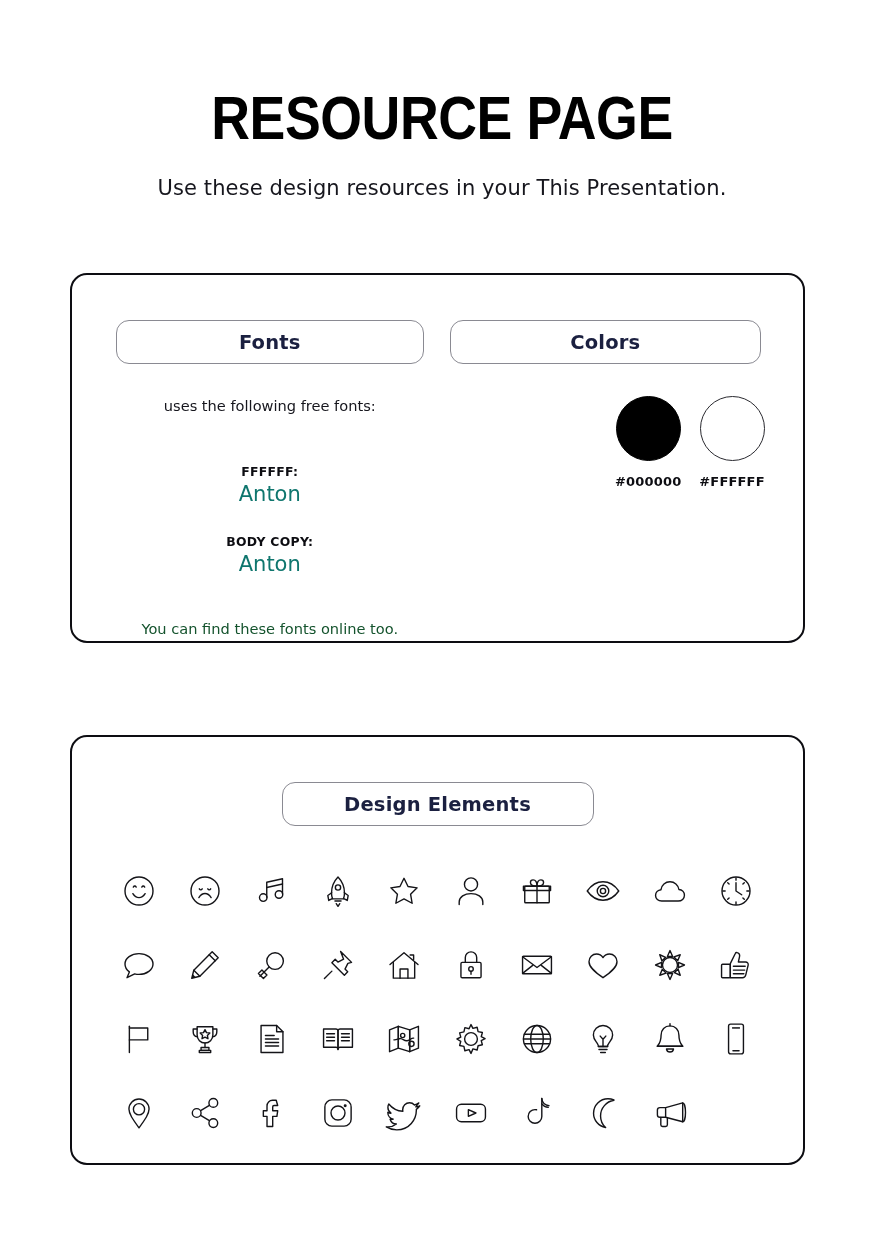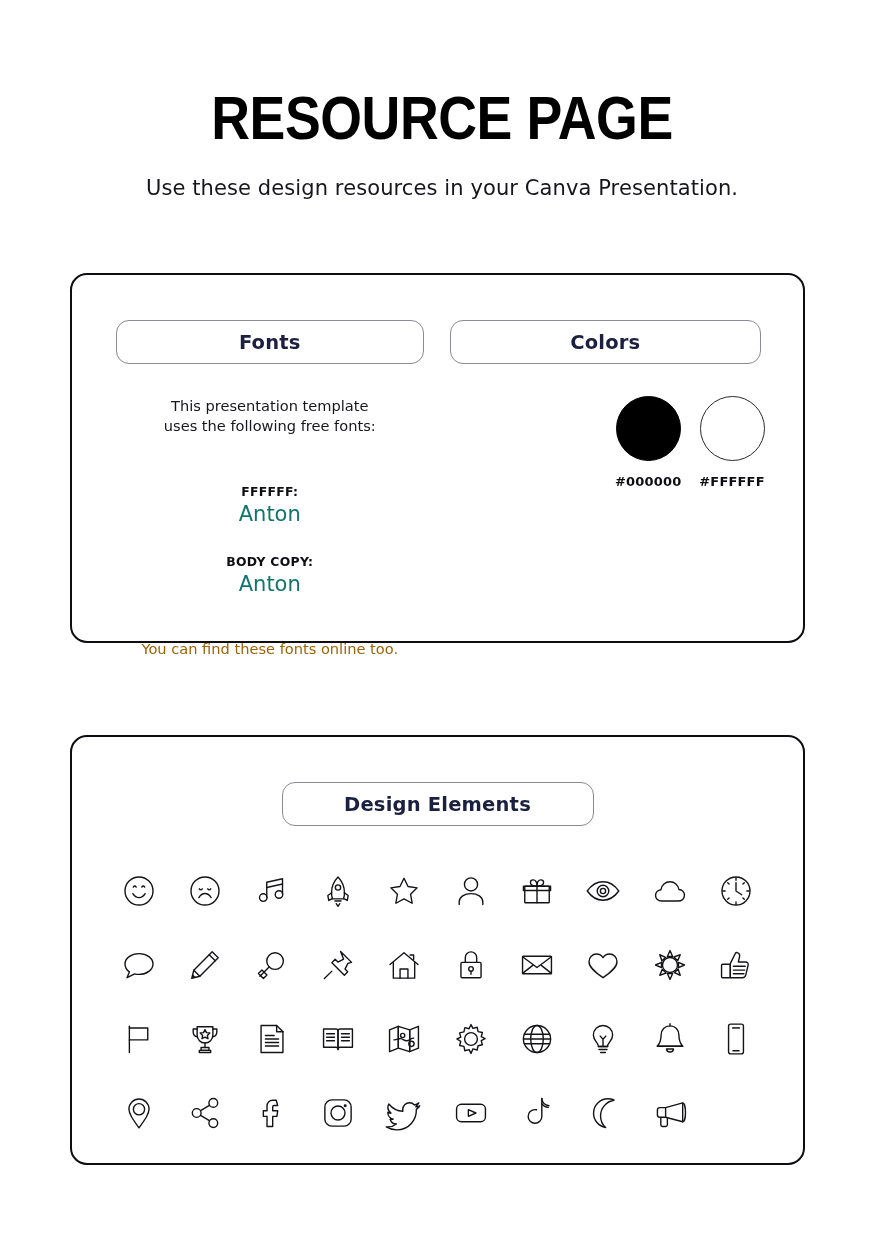--- a/index.html
+++ b/index.html
@@ -112,21 +112,21 @@
     margin-top: 3px;
     font-size: 21px;
     font-weight: 400;
     color: #0f766e;
   }
 
   .fonts-footnote {
     margin-top: 44px;
     text-align: center;
     font-size: 14.6px;
-    color: #a16207;
+    color: #14532d;
   }
 
   
   .swatch-row {
     margin-top: 32px;
     display: flex;
     justify-content: flex-end;
     gap: 18px;
   }
 
@@ -185,33 +185,32 @@
     stroke-linecap: round;
     stroke-linejoin: round;
   }
   .icon-cell svg .solid { fill: #141418; stroke: none; }
 </style>
 </head>
 <body>
 
 <div class="page-header">
   <div class="page-title">RESOURCE PAGE</div>
-  <div class="page-subtitle">Use these design resources in your Canva Presentation.</div>
+  <div class="page-subtitle">Use these design resources in your This Presentation.</div>
 </div>
 
 <div class="panel" id="panel-fonts-colors">
   <div class="cols">
 
     <div class="col col-fonts">
       <div class="pill">
         <span class="pill-label">Fonts</span>
       </div>
 
       <div class="fonts-intro">
-        <div>This presentation template</div>
         <div>uses the following free fonts:</div>
       </div>
 
       <div class="font-spec titles">
         <div class="font-spec-label">FFFFFF:</div>
         <div class="font-spec-name">Anton</div>
       </div>
 
       <div class="font-spec body">
         <div class="font-spec-label">BODY COPY:</div>

